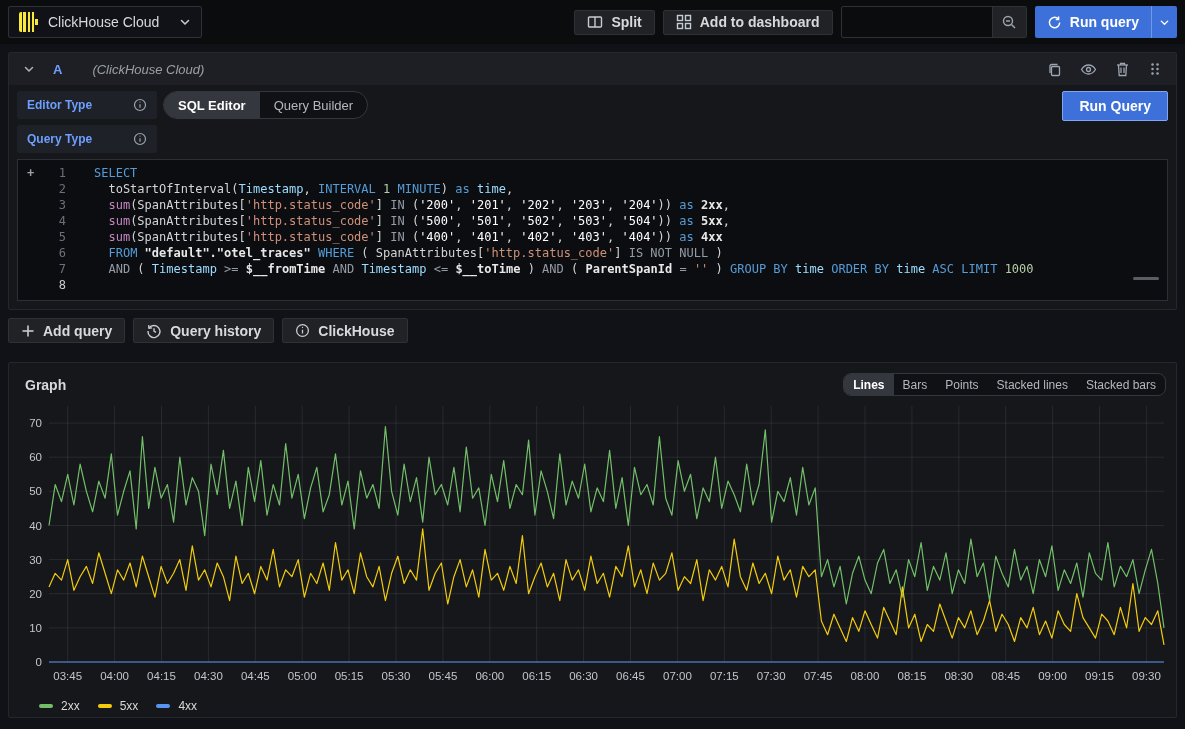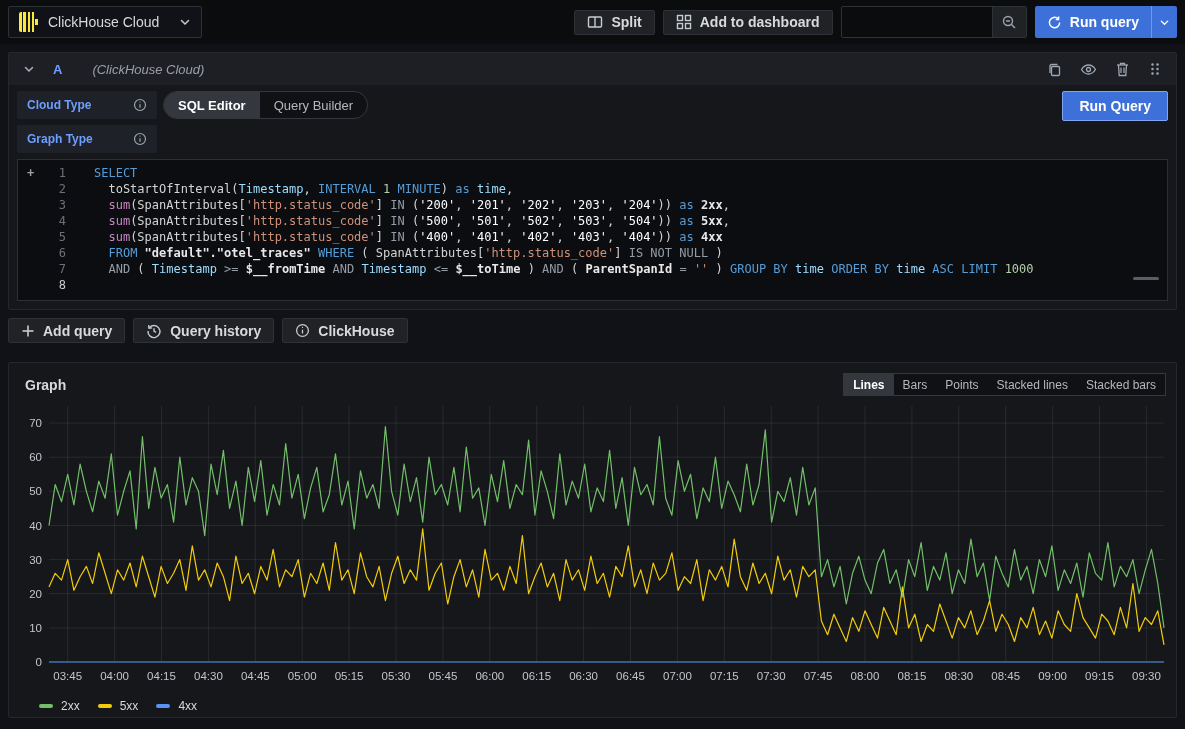--- a/index.html
+++ b/index.html
@@ -77,21 +77,21 @@
 
   
   .actions { display:flex; gap:8px; margin:8px 8px 0; }
 
   
   .graph-panel { margin:19px 8px 0; height:356px; background:#15171b;
                  border:1px solid #25272c; border-radius:2px; padding:6px 6px 0; }
   .gheader { display:flex; justify-content:space-between; align-items:center;
              padding:4px 4px 2px 10px; }
   .gtitle { font-size:14px; font-weight:600; color:#d8d9da; }
-  .mode-seg { display:flex; border:1px solid #34373d; border-radius:0; overflow:hidden;
+  .mode-seg { display:flex; border:1px solid #34373d; border-radius:8px; overflow:hidden;
               background:#101114; height:23px; }
   .mode-opt { display:flex; align-items:center; padding:0 9px; font-size:12px;
               color:#b4b7bd; cursor:pointer; }
   .mode-opt.sel { background:#34373d; color:#fff; font-weight:700; }
   .chart-wrap { padding:0 2px; }
   .grid { stroke:rgba(204,204,220,0.10); stroke-width:1; }
   .ytick { font-size:11.5px; fill:#c3c5ca; text-anchor:end;
            font-family:"Liberation Sans",sans-serif; }
   .xtick { font-size:11.5px; fill:#c3c5ca; text-anchor:middle;
            font-family:"Liberation Sans",sans-serif; }
@@ -220,38 +220,38 @@
           </svg>
       </span>
     </span>
   </div>
 
   <div class="qbody">
     <button class="run-query-btn">Run Query</button>
 
     <div class="frow">
       <div class="field-label">
-        <span class="lbl">Cloud Type</span>
+        <span class="lbl">Editor Type</span>
         <span class="icon">
           <svg width="14" height="14" viewBox="0 0 14 14" fill="none" stroke="currentColor" stroke-width="1.2">
               <circle cx="7" cy="7" r="5.5"></circle>
               <line x1="7" y1="6.3" x2="7" y2="9.8"></line>
               <circle cx="7" cy="4.1" r="0.6" fill="currentColor" stroke="none"></circle>
             </svg>
         </span>
       </div>
       <div class="seg">
         <div class="seg-opt sel">SQL Editor</div>
         <div class="seg-opt">Query Builder</div>
       </div>
     </div>
 
     <div class="frow">
       <div class="field-label">
-        <span class="lbl">Graph Type</span>
+        <span class="lbl">Query Type</span>
         <span class="icon">
           <svg width="14" height="14" viewBox="0 0 14 14" fill="none" stroke="currentColor" stroke-width="1.2">
               <circle cx="7" cy="7" r="5.5"></circle>
               <line x1="7" y1="6.3" x2="7" y2="9.8"></line>
               <circle cx="7" cy="4.1" r="0.6" fill="currentColor" stroke="none"></circle>
             </svg>
         </span>
       </div>
     </div>
 

